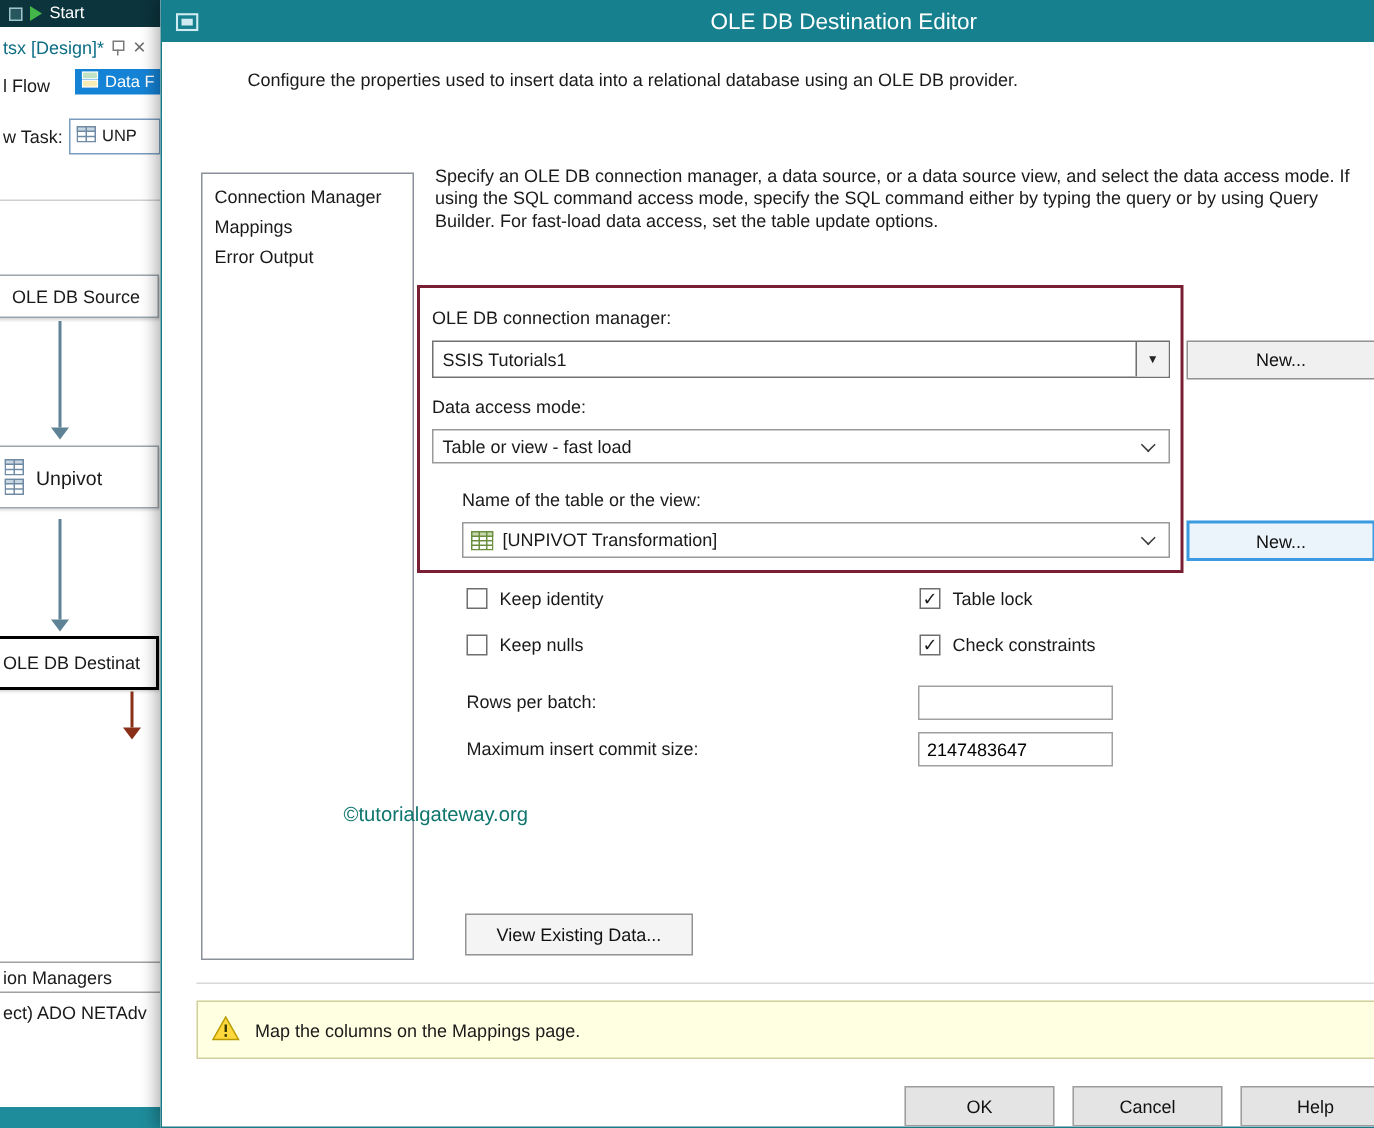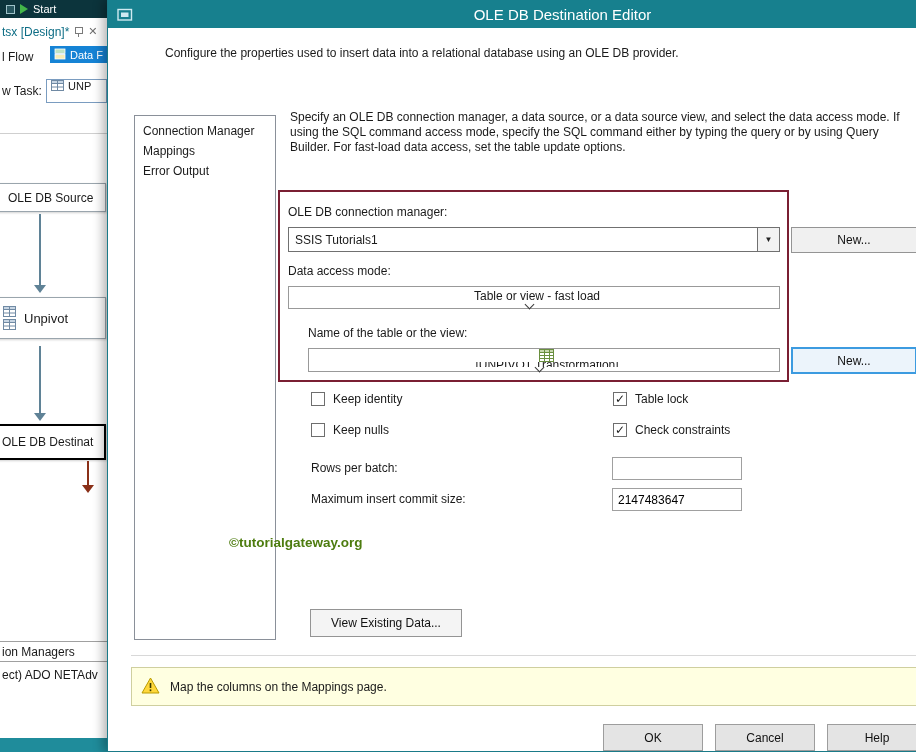--- a/index.html
+++ b/index.html
@@ -18,21 +18,21 @@
   .pin-icon::before { content:""; position:absolute; left:1px; top:1px; width:6px; height:5px; border:1px solid #7a7a7a; }
   .pin-icon::after  { content:""; position:absolute; left:4px; top:7px; width:1px; height:4px; background:#7a7a7a; }
   .tab-close { color:#6e6e6e; font-size:11px; }
 
   .vs-flow-label { position:absolute; left:2px; top:50px; font-size:12px; color:#1a1a1a; }
   .vs-dataflow-tab { position:absolute; left:50px; top:46px; width:57px; height:17px; background:#1583d5; color:#fff;
                      display:flex; align-items:center; gap:4px; padding-left:4px; font-size:11px; overflow:hidden; }
 
   .vs-task-label { position:absolute; left:2px; top:84px; font-size:12px; }
   .vs-task-combo { position:absolute; left:46px; top:79px; width:61px; height:24px; background:#fff; border:1px solid #7a9cc0;
-                   display:flex; align-items:flex-start; gap:4px; padding-left:4px; font-size:11px; overflow:hidden; }
+                   display:flex; align-items:center; gap:4px; padding-left:4px; font-size:11px; overflow:hidden; }
 
   .vs-hline { position:absolute; left:0; top:133px; width:107px; height:1px; background:#cfcfcf; }
 
   .box { position:absolute; background:#fff; border:1px solid #9aa5ad; display:flex; align-items:center;
          box-shadow:1px 1px 2px rgba(0,0,0,0.18); font-size:12px; }
   .src-box { left:-22px; top:183px; width:128px; height:29px; padding-left:29px; }
   .unpivot-box { left:-22px; top:297px; width:128px; height:42px; padding-left:24px; gap:8px; font-size:13px; }
   .dest-box { left:-22px; top:424px; width:128px; height:36px; border:2px solid #000; padding-left:22px; }
   .grid-stack { display:flex; flex-direction:column; gap:2px; }
 
@@ -76,21 +76,21 @@
   .lbl-table { left:200px; top:326px; }
   .lbl-rows { left:203px; top:461px; }
   .lbl-commit { left:203px; top:492px; }
 
   .combo-classic { position:absolute; left:180px; top:227px; width:492px; height:25px; background:#fff; border:1px solid #707070;
                    display:flex; align-items:stretch; }
   .combo-value { flex:1; display:flex; align-items:center; padding-left:6px; font-size:12px; white-space:nowrap; overflow:hidden; }
   .combo-btn { width:22px; background:#f2f2f2; border-left:1px solid #707070; display:flex; align-items:center; justify-content:center; }
   .combo-arrow { font-size:8px; color:#222; }
 
-  .combo-flat { position:absolute; background:#fff; border:1px solid #999; display:flex; align-items:center;flex-direction:column; }
+  .combo-flat { position:absolute; background:#fff; border:1px solid #999; display:flex; align-items:center; }
   .combo2 { left:180px; top:286px; width:492px; height:23px; }
   .combo3 { left:200px; top:348px; width:472px; height:24px; }
   .chevron { width:7px; height:7px; border-right:1.5px solid #3a3a3a; border-bottom:1.5px solid #3a3a3a;
              transform:rotate(45deg); margin-right:10px; margin-top:-3px; flex:none; }
   .table-icon { margin-left:5px; display:flex; }
 
   .btn { position:absolute; font-family:"Liberation Sans","DejaVu Sans",sans-serif; font-size:12px; color:#111;
          background:#f0f0f0; border:1px solid #949494; display:flex; align-items:center; justify-content:center; }
   .btn-new1 { left:683px; top:227px; width:126px; height:26px; }
   .btn-new2 { left:683px; top:347px; width:126px; height:27px; border:2px solid #3C9BE0; background:#ecf4fb; }
@@ -102,21 +102,21 @@
   .cb-row { position:absolute; display:flex; gap:8px; height:16px; font-size:12px; }
   .cb1 { left:203px; top:392px; } .cb2 { left:505px; top:392px; }
   .cb3 { left:203px; top:423px; } .cb4 { left:505px; top:423px; }
   .cb { width:14px; height:14px; background:#fff; border:1px solid #6e6e6e; display:flex; align-items:center; justify-content:center; }
   .cb-mark { font-size:12px; font-weight:700; line-height:1; color:#1a1a1a; }
 
   .txt { position:absolute; border:1px solid #a0a0a0; font-family:"Liberation Sans","DejaVu Sans",sans-serif; font-size:12px; padding:0 5px; }
   .txt-rows { left:504px; top:457px; width:130px; height:23px; }
   .txt-commit { left:504px; top:488px; width:130px; height:23px; }
 
-  .watermark { position:absolute; left:121px; top:535px; color:#4d7c0f; font-weight:700; font-size:13.5px; }
+  .watermark { position:absolute; left:121px; top:535px; color:#0f766e; font-weight:400; font-size:13.5px; }
 
   .sep { position:absolute; left:23px; top:655px; width:786px; height:1px; background:#d8d8d8; }
 
   .warning-bar { position:absolute; left:23px; top:667px; width:786px; height:39px; background:#FFFFE1; border:1px solid #cfcf9f;
                  display:flex; align-items:center; gap:10px; padding-left:9px; font-size:12px; }
 </style>
 </head>
 <body>
 
 <div class="screen">

